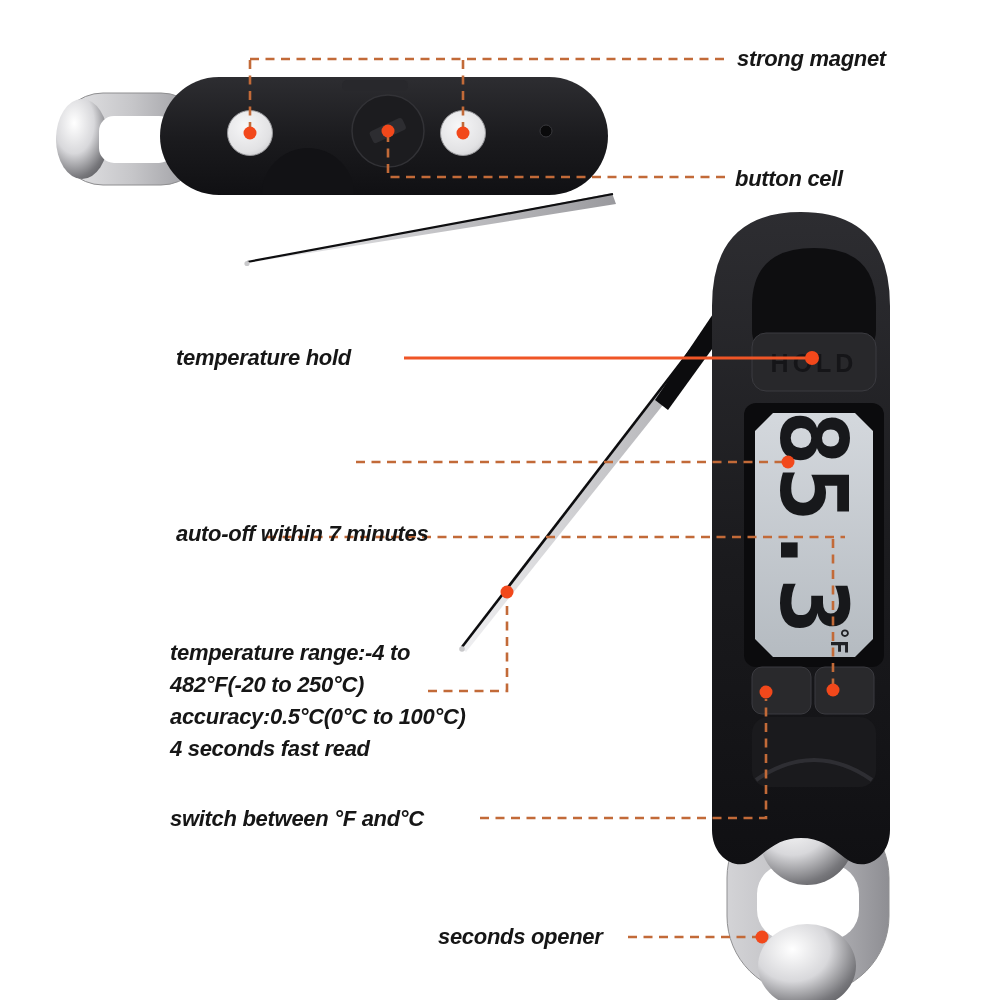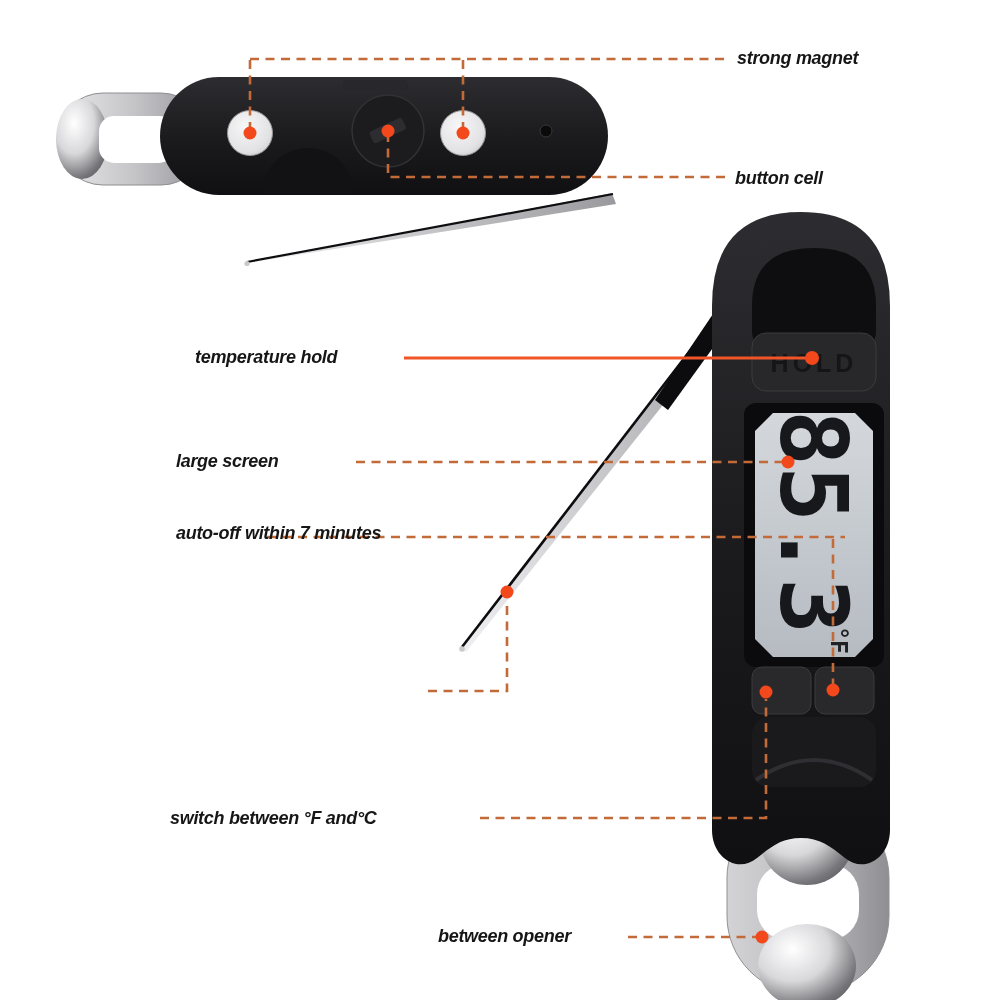--- a/index.html
+++ b/index.html
@@ -1,19 +1,19 @@
 <!DOCTYPE html>
 <html><head>
 <meta charset="utf-8">
 <style>
   html,body{margin:0;padding:0;background:#ffffff;}
   .stage{position:relative;width:1000px;height:1000px;background:#fff;overflow:hidden;
          font-family:"Liberation Sans",sans-serif;}
   .art{position:absolute;left:0;top:0;}
-  .label{position:absolute;font-style:italic;font-weight:700;font-size:18px;
+  .label{position:absolute;font-style:italic;font-weight:700;font-size:22px;
          color:#161616;letter-spacing:-0.3px;white-space:nowrap;line-height:31px;}
   .label.small-block div{line-height:32px;}
 </style>
 </head>
 <body>
 
 <div class="stage">
 
   <svg class="art" width="1000" height="1000" viewBox="0 0 1000 1000">
     <defs>
@@ -131,23 +131,28 @@
       <circle cx="788" cy="462" r="6.5"></circle>
       <circle cx="833" cy="690" r="6.5"></circle>
       <circle cx="507" cy="592" r="6.5"></circle>
       <circle cx="766" cy="692" r="6.5"></circle>
       <circle cx="762" cy="937" r="6.5"></circle>
     </g>
   </svg>
 
   <div class="label" style="left:737px;top:43px;">strong magnet</div>
   <div class="label" style="left:735px;top:163px;text-align:center;">button cell</div>
-  <div class="label" style="left:176px;top:342px;margin-left:19px;">temperature hold</div>
-  <div class="label" style="left:176px;top:446px;">large screen</div>
+  <div class="label" style="left:176px;top:342px;">temperature hold</div>
 
   <div class="label" style="left:176px;top:518px;">
     <div>auto-off within 7 minutes</div>
   </div>
 
+  <div class="label small-block" style="left:170px;top:637px;">
+    <div>temperature range:-4 to</div>
+    <div>482°F(-20 to 250°C)</div>
+    <div>accuracy:0.5°C(0°C to 100°C)</div>
+    <div>4 seconds fast read</div>
+  </div>
 
   <div class="label" style="left:170px;top:803px;text-align:right;">switch between °F and°C</div>
-  <div class="label" style="left:438px;top:921px;">between opener</div>
+  <div class="label" style="left:438px;top:921px;">seconds opener</div>
 </div>
 
 </body></html>

